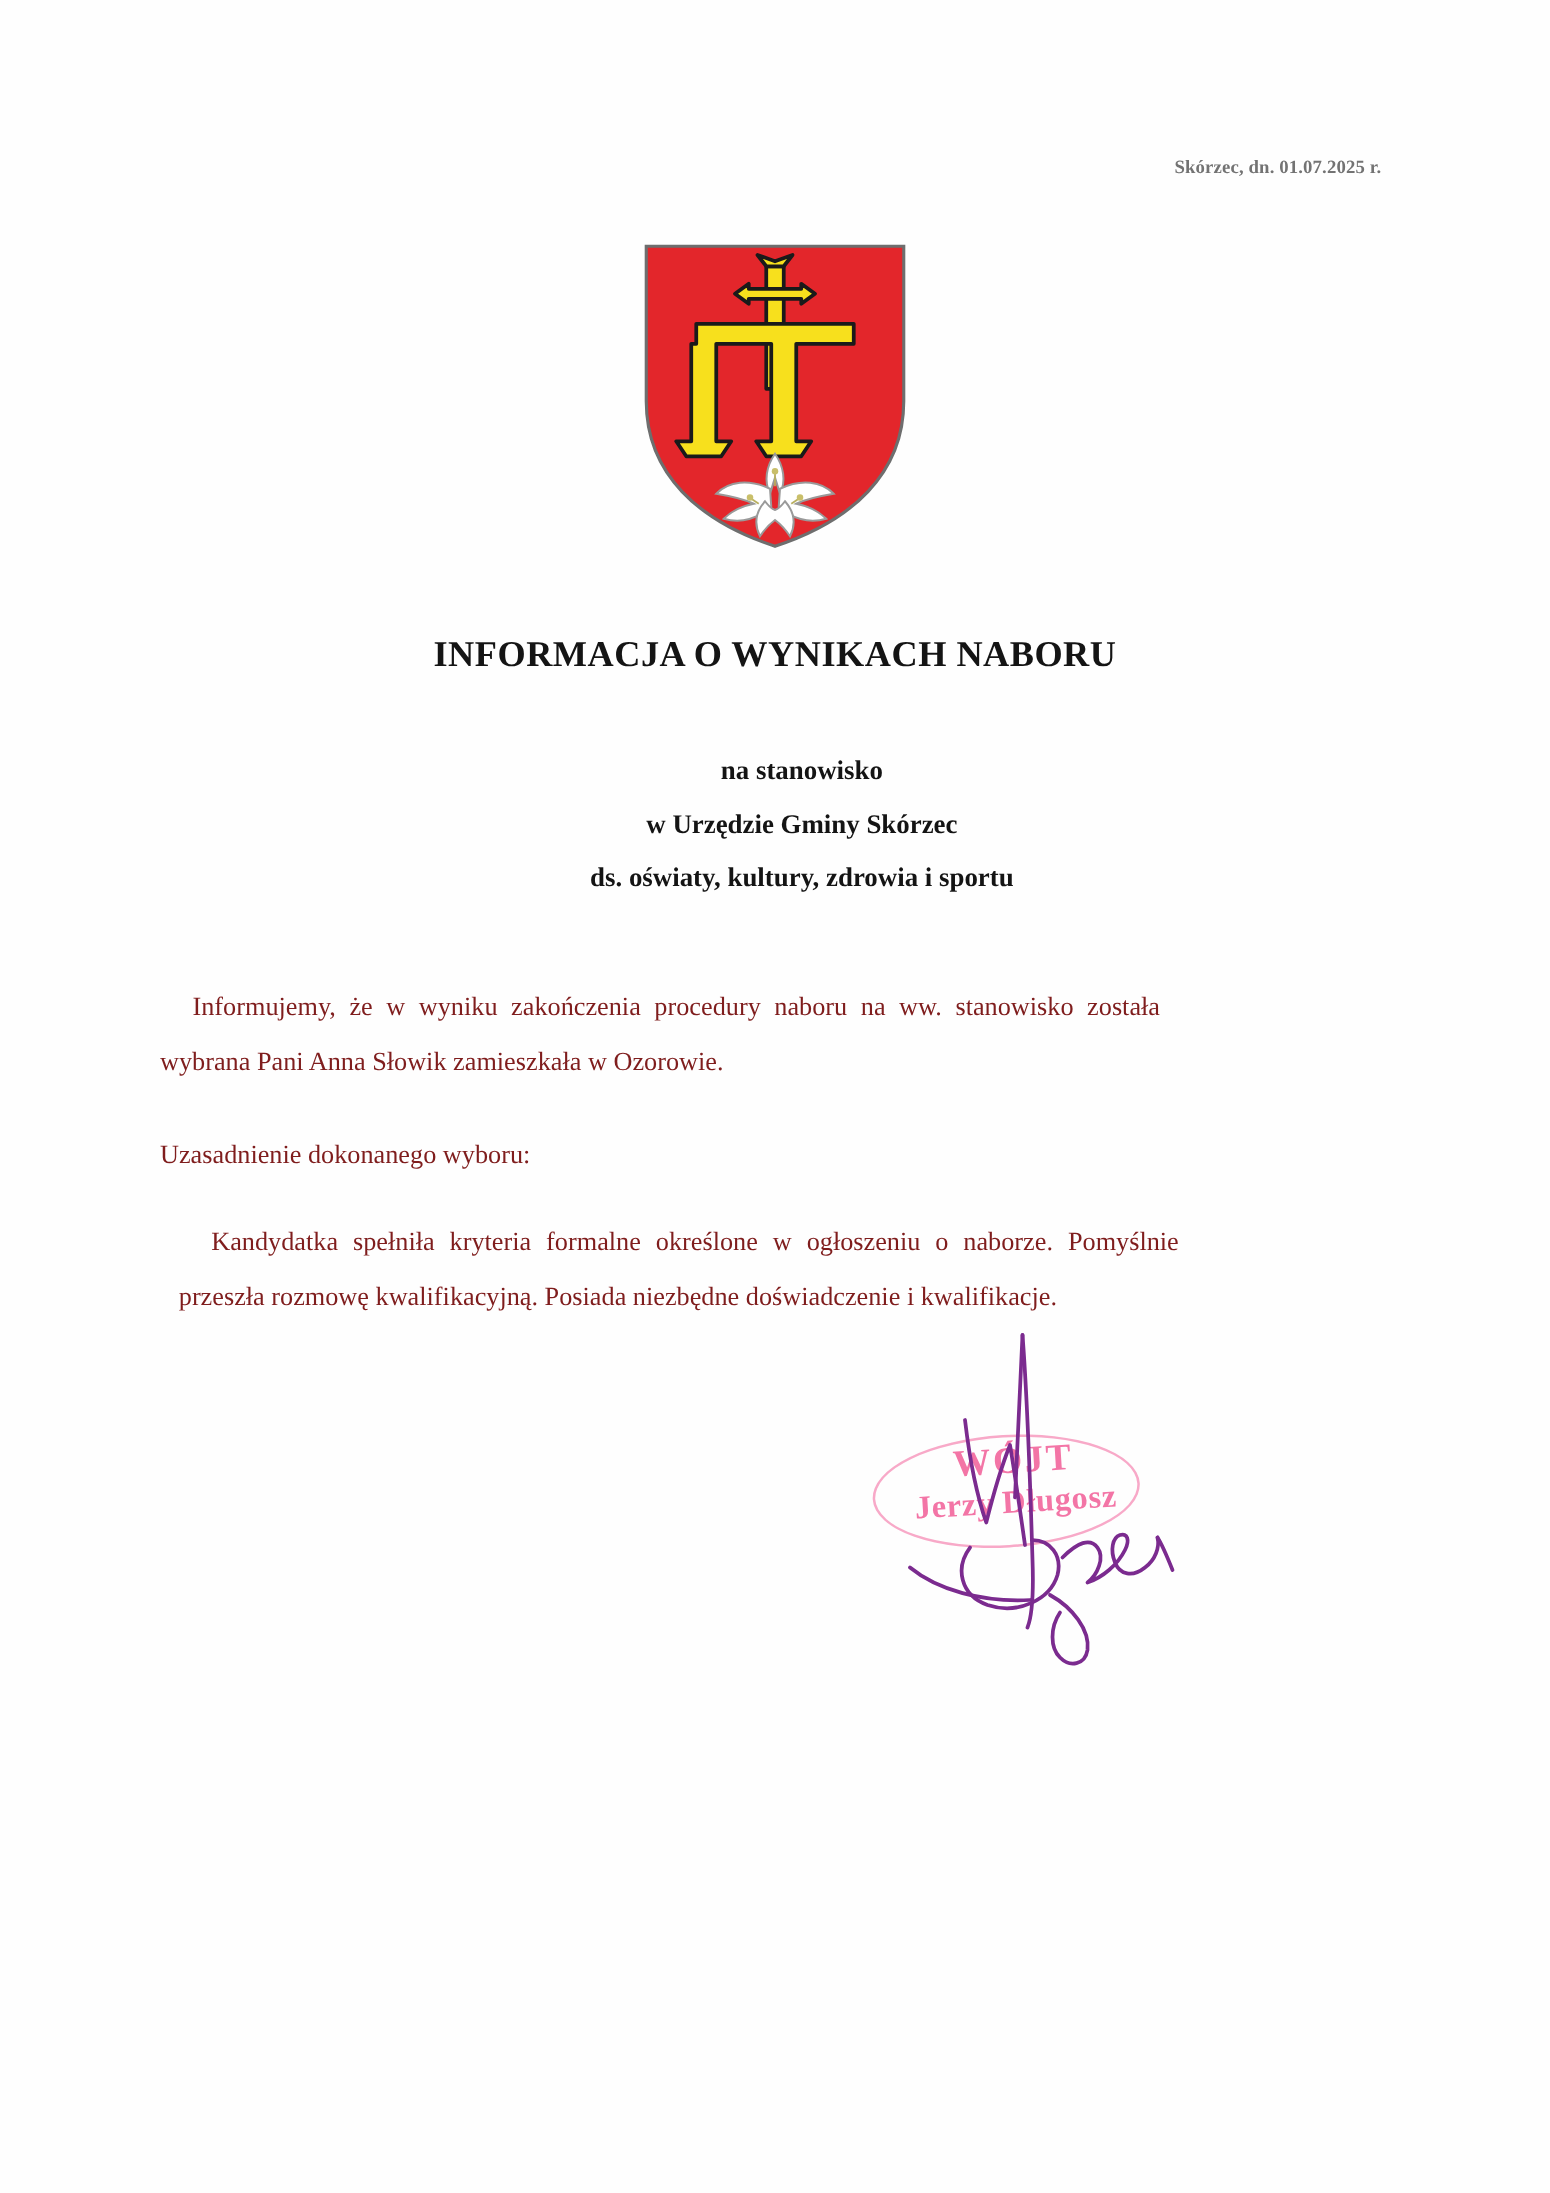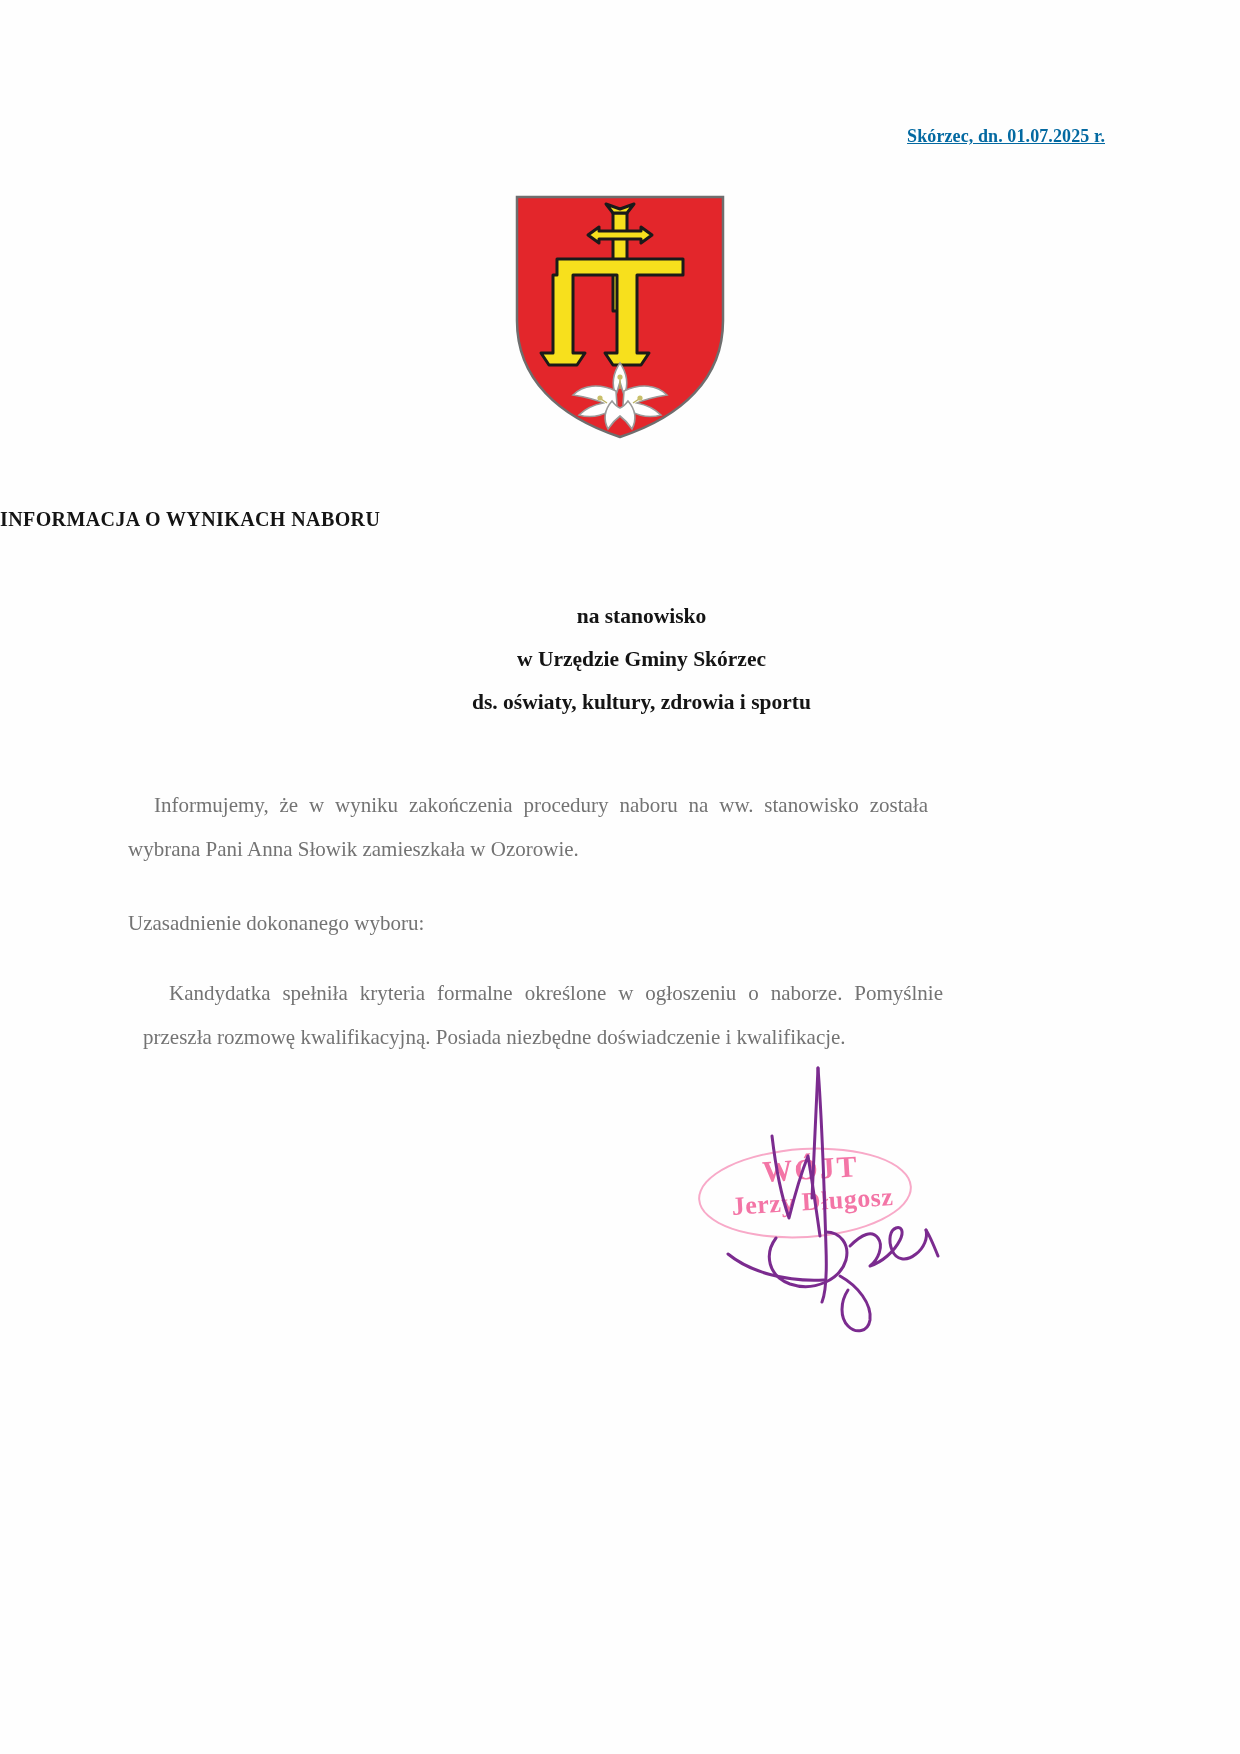--- a/index.html
+++ b/index.html
@@ -20,26 +20,25 @@
     position: absolute;
     inset: 0;
     background: #fefefe;
   }
 
   
   .date-line {
     position: absolute;
     top: 126px;
     right: 135px;
-    font-size: 18px;
+    font-size: 15px;
     font-weight: bold;
     letter-spacing: 0.1px;
     white-space: nowrap;
-    color: #0369a1;
-    text-decoration: underline;
+    color: #737373;
   }
 
   
   .emblem-wrap {
     position: absolute;
     top: 193px;
     left: 0;
     right: 0;
     display: flex;
     justify-content: center;
@@ -49,22 +48,22 @@
     height: 248px;
     display: block;
   }
 
   
   .title {
     position: absolute;
     top: 508px;
     left: 0;
     right: 0;
-    text-align: left;
-    font-size: 20px;
+    text-align: center;
+    font-size: 29px;
     font-weight: bold;
     letter-spacing: 0.4px;
     color: #141414;
   }
 
   .subtitle-block {
     position: absolute;
     top: 595px;
     left: 0;
     right: 0;
@@ -82,21 +81,21 @@
   .body-block {
     position: absolute;
     left: 128px;
     width: 800px;
   }
   .para {
     font-size: 21px;
     line-height: 44px;
     text-align: justify;
     text-justify: inter-word;
-    color: #737373;
+    color: #7f1d1d;
   }
   .para.indent {
     text-indent: 26px;
   }
   #para-1 { top: 762px; }
   #para-2 { top: 880px; }
   #para-3 { top: 950px; margin-left: 15px; }
 
   .body-block { position: absolute; }
 

